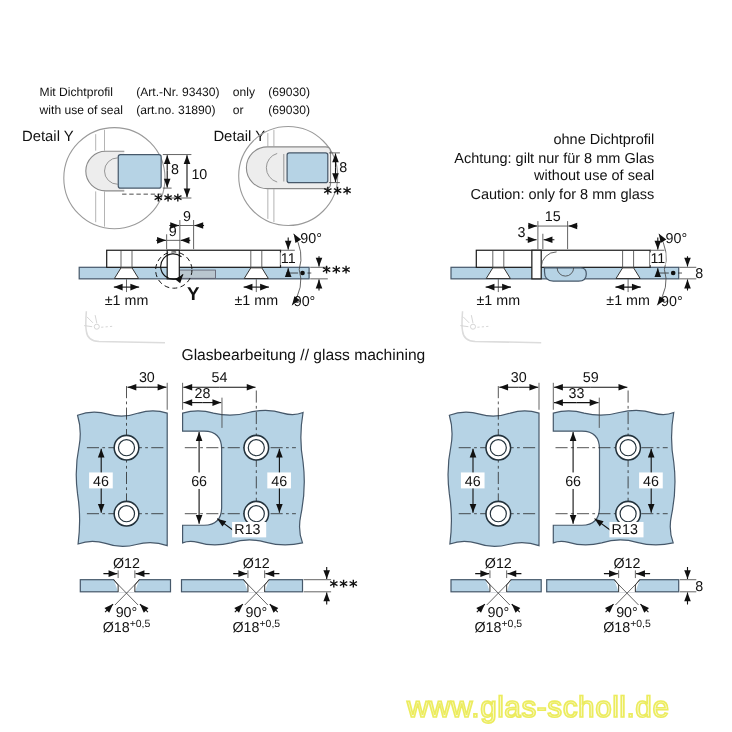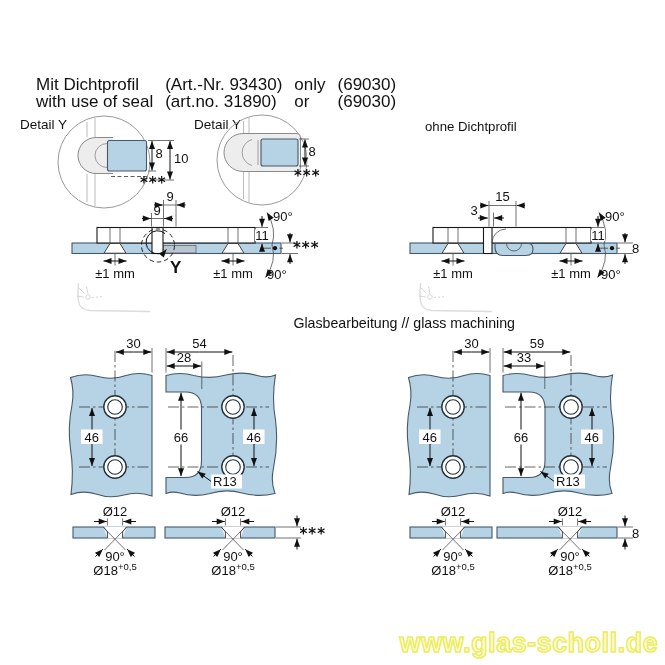--- a/index.html
+++ b/index.html
@@ -3,25 +3,25 @@
 <meta charset="utf-8">
 <style>
   html,body{margin:0;padding:0;background:#fff;}
   body{width:665px;height:665px;overflow:hidden;position:relative;
        font-family:"Liberation Sans","DejaVu Sans",sans-serif;color:#111;}
   .page{position:absolute;left:0;top:0;width:665px;height:665px;background:#fff;}
   svg.draw{position:absolute;left:0;top:0;}
 
   .hdr{position:absolute;left:36px;top:77px;display:grid;
        grid-template-columns:repeat(4,auto);column-gap:12px;row-gap:1px;
-       font-size:17px;line-height:15.5px;white-space:nowrap;}
-  .notes{position:absolute;left:425px;top:119px;font-size:13.2px;line-height:16.6px;text-align:right;}
-  .title{position:absolute;left:165px;top:315px;width:350px;text-align:right;font-size:14.2px;}
-  .watermark{position:absolute;left:370px;top:628px;width:288px;text-align:right;
-       font-size:27px;font-weight:700;letter-spacing:.5px;
+       font-size:11px;line-height:15.5px;white-space:nowrap;}
+  .notes{position:absolute;left:413px;top:119px;font-size:13.2px;line-height:16.6px;text-align:right;}
+  .title{position:absolute;left:165px;top:315px;width:350px;text-align:left;font-size:14.2px;}
+  .watermark{position:absolute;left:370px;top:628px;width:288px;
+       font-size:27px;font-weight:400;letter-spacing:.5px;
        color:var(--watermark_fill,#fafad2);
        -webkit-text-stroke:1.5px var(--watermark_stroke,#ecec5e);}
 
   
   .ln{stroke:#111;stroke-width:1;fill:none}
   .ar{stroke:#111;stroke-width:1;fill:none}
   .ext{stroke:#444;stroke-width:.75;fill:none}
   .cl{stroke:#222;stroke-width:.7;fill:none;stroke-dasharray:11 3 2.5 3}
   .glass{fill:var(--glass,#b6d3e5);stroke:var(--glass_edge,#46586a);stroke-width:1.1}
   .white{fill:#fff;stroke:#1a1a1a;stroke-width:1.1}
@@ -474,19 +474,22 @@
   <span>only</span>
   <span>(69030)</span>
   <span>with use of seal</span>
   <span>(art.no. 31890)</span>
   <span>or</span>
   <span>(69030)</span>
 </div>
 
 <div class="notes">
   <div>ohne Dichtprofil</div>
+  <div>Achtung: gilt nur für 8 mm Glas</div>
+  <div>without use of seal</div>
+  <div>Caution: only for 8 mm glass</div>
 </div>
 
 <div class="title">Glasbearbeitung // glass machining</div>
 
 <div class="watermark">www.glas-scholl.de</div>
 
 </div>
 
 </body></html>

